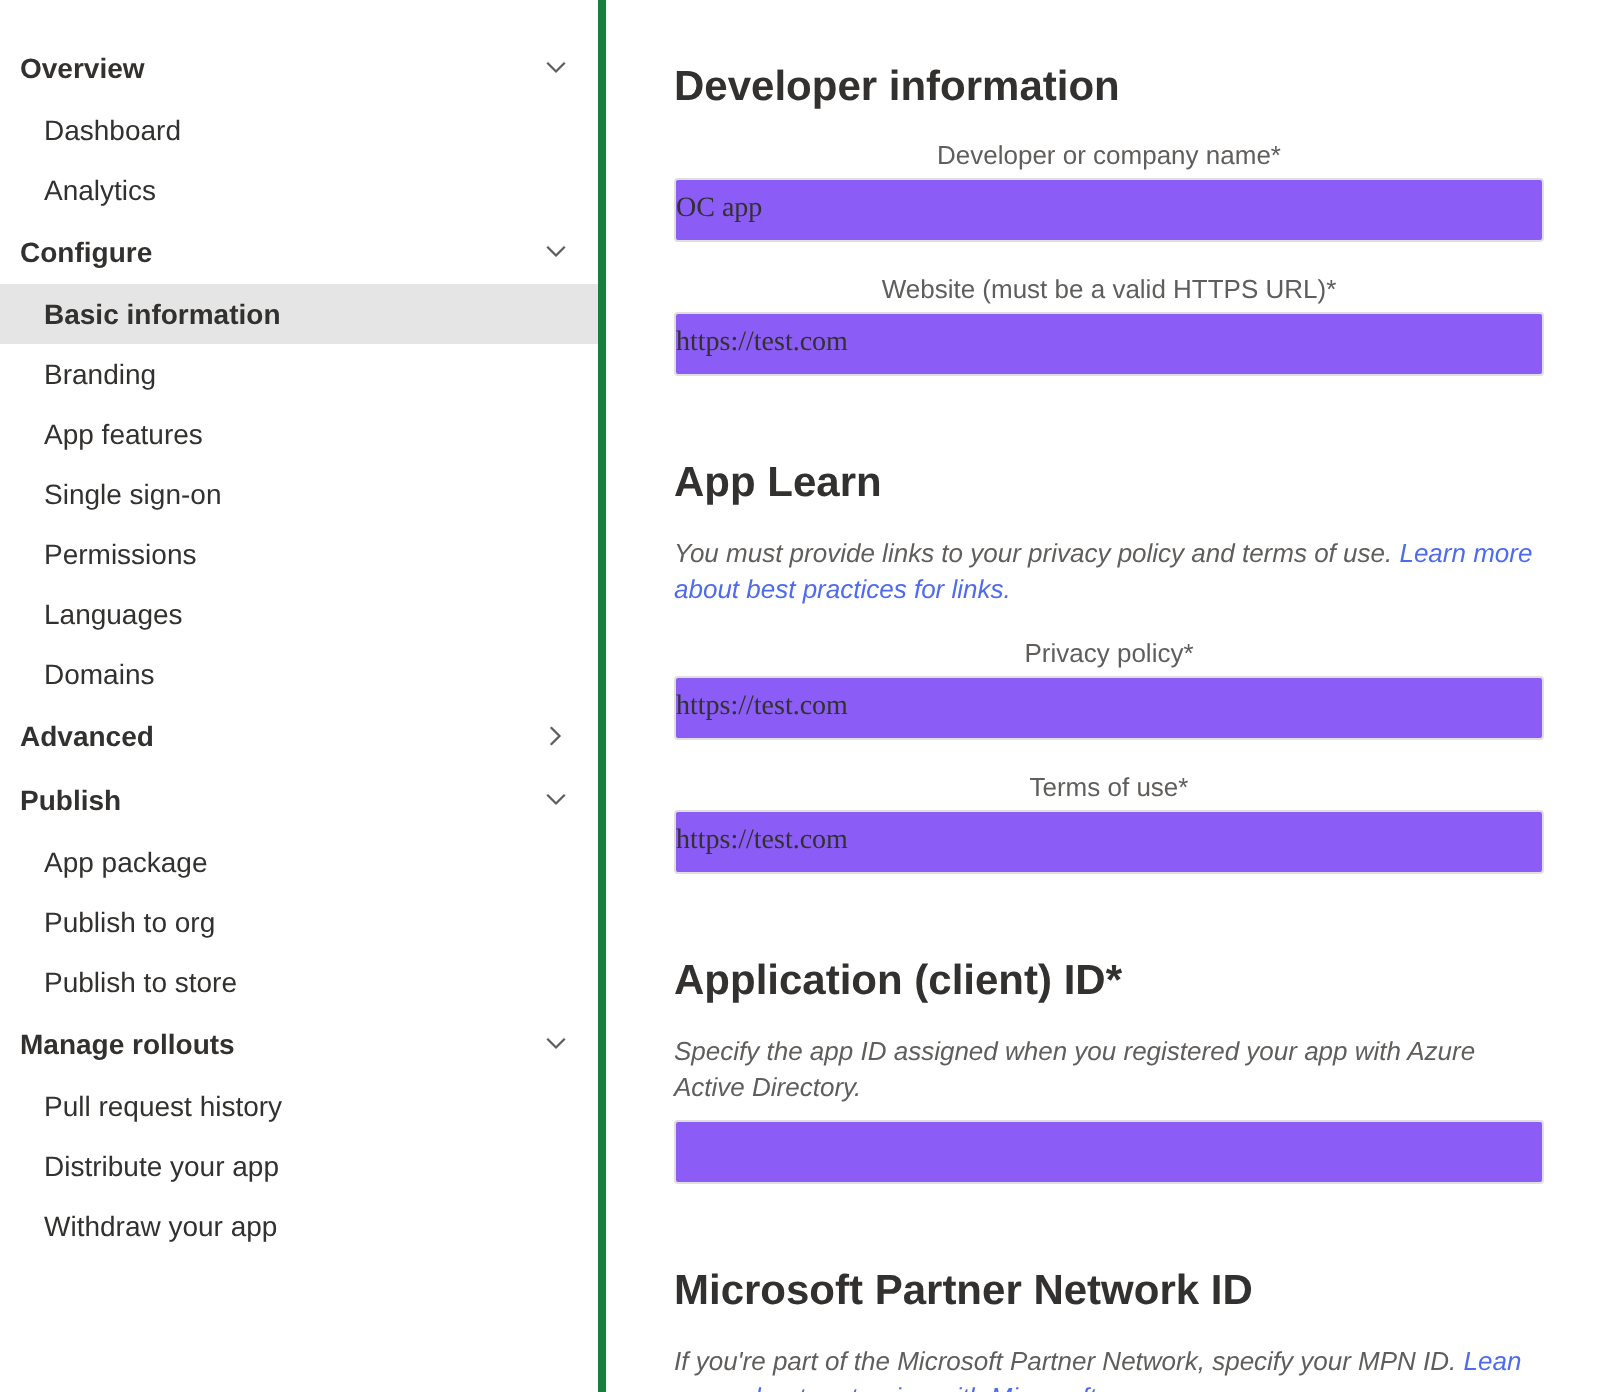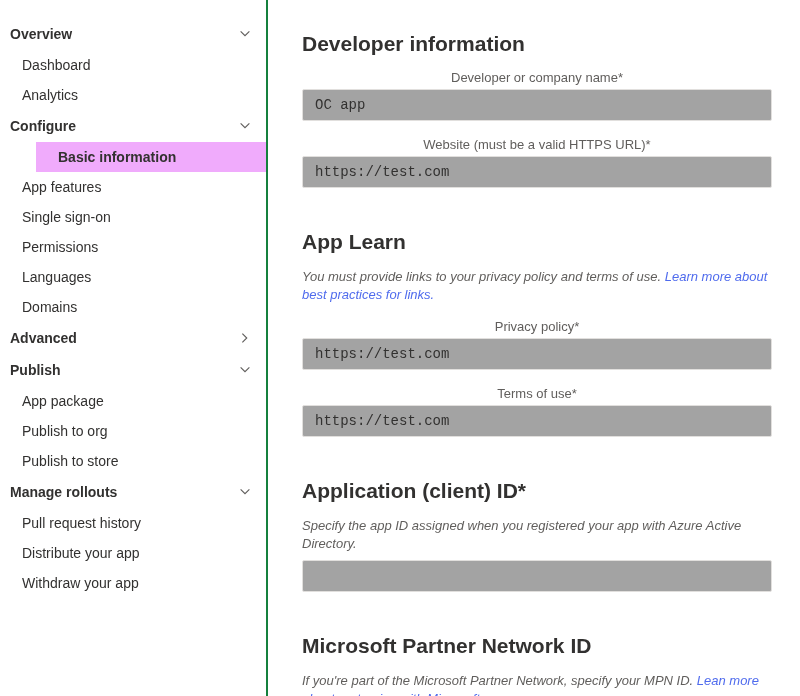--- a/index.html
+++ b/index.html
@@ -7,44 +7,43 @@
     font-family: "Segoe UI", -apple-system, sans-serif;
     font-size: 14px;
     color: #323130;
     background: #fff;
     width: 800px;
     height: 696px;
     overflow: hidden;
     display: flex;
   }
   .sidebar {
-    width: 268px;
-    border-right: 2px solid #15803d;
+    width: 303px;
+    border-right: 4px solid #15803d;
     padding-top: 18px;
     flex-shrink: 0;
   }
   .nav-group-header {
     display: flex;
     align-items: center;
     justify-content: space-between;
     padding: 8px 14px 8px 10px;
     font-weight: 600;
     cursor: pointer;
     color: #323130;
   }
   .nav-item {
     padding: 7px 14px 7px 22px;
     cursor: pointer;
     color: #323130;
   }
   .nav-item.active {
-    background: #f0abfc;
+    background: #e5e5e5;
     font-weight: 600;
     position: relative;
-    margin-left: 36px;
   }
   .chevron {
     width: 14px;
     height: 14px;
     display: inline-block;
   }
   .chevron svg { width: 14px; height: 14px; }
   .main {
     flex: 1;
     padding: 32px 28px 0 34px;
@@ -60,25 +59,25 @@
     font-size: 13px;
     color: #605e5c;
     margin-bottom: 4px;
     margin-top: 16px;
     text-align: center;
   }
   .text-input {
     width: 100%;
     border: 1px solid #e1dfdd;
     border-radius: 2px;
-    padding: 7px 12px;
+    padding: 7px 0;
     font-size: 14px;
     color: #323130;
-    font-family: Liberation Mono, monospace;
-    background: #a3a3a3;
+    font-family: Liberation Serif, serif;
+    background: #8b5cf6;
   }
   .section-block { margin-bottom: 42px; }
   .help-text {
     font-size: 13px;
     color: #605e5c;
     margin-bottom: 8px;
     line-height: 1.35;
     font-style: italic;
   }
   .link { color: #4f6bed; cursor: pointer; }
@@ -96,20 +95,21 @@
     </div>
     <div class="nav-item">Dashboard</div>
     <div class="nav-item">Analytics</div>
     <div class="nav-group-header">
       <span>Configure</span>
       <span class="chevron"><svg viewBox="0 0 16 16">
           <path d="M3 5l5 5 5-5" fill="none" stroke="#605e5c" stroke-width="1.3"></path>
         </svg></span>
     </div>
     <div class="nav-item active">Basic information</div>
+    <div class="nav-item">Branding</div>
     <div class="nav-item">App features</div>
     <div class="nav-item">Single sign-on</div>
     <div class="nav-item">Permissions</div>
     <div class="nav-item">Languages</div>
     <div class="nav-item">Domains</div>
     <div class="nav-group-header">
       <span>Advanced</span>
       <span class="chevron"><svg viewBox="0 0 16 16">
           <path d="M5 3l5 5-5 5" fill="none" stroke="#605e5c" stroke-width="1.3"></path>
         </svg></span>

